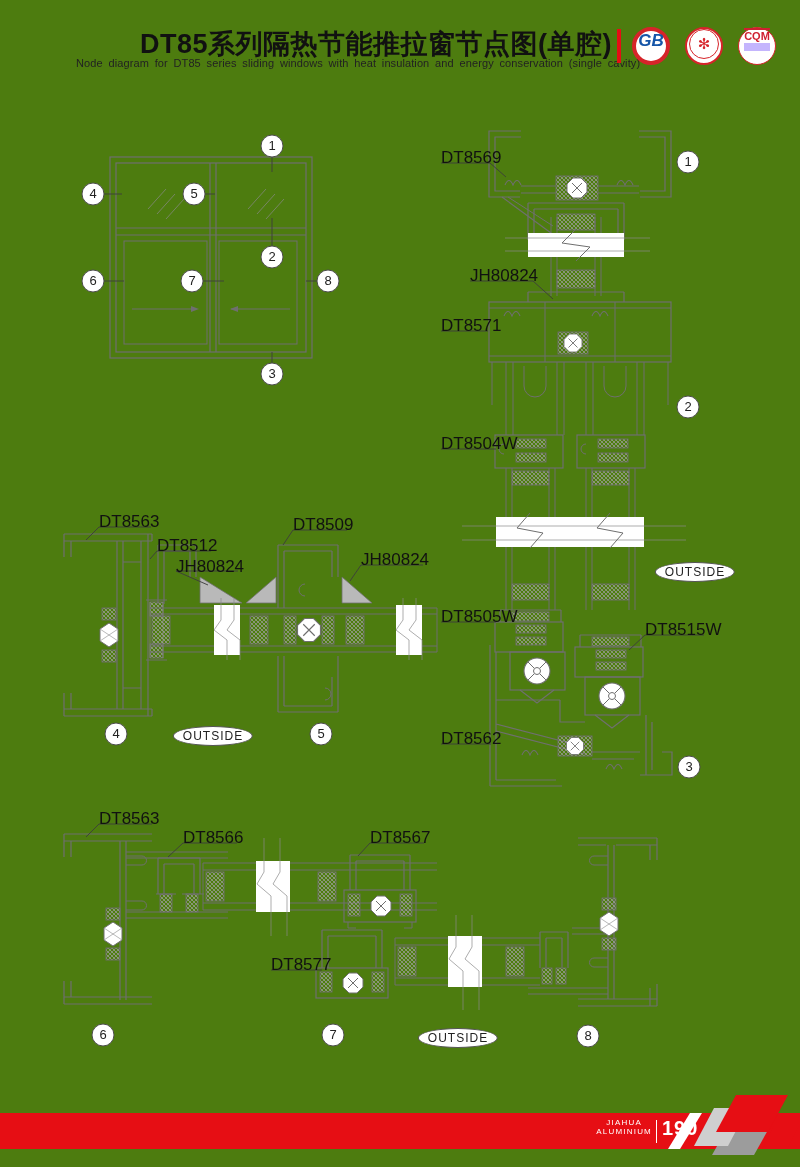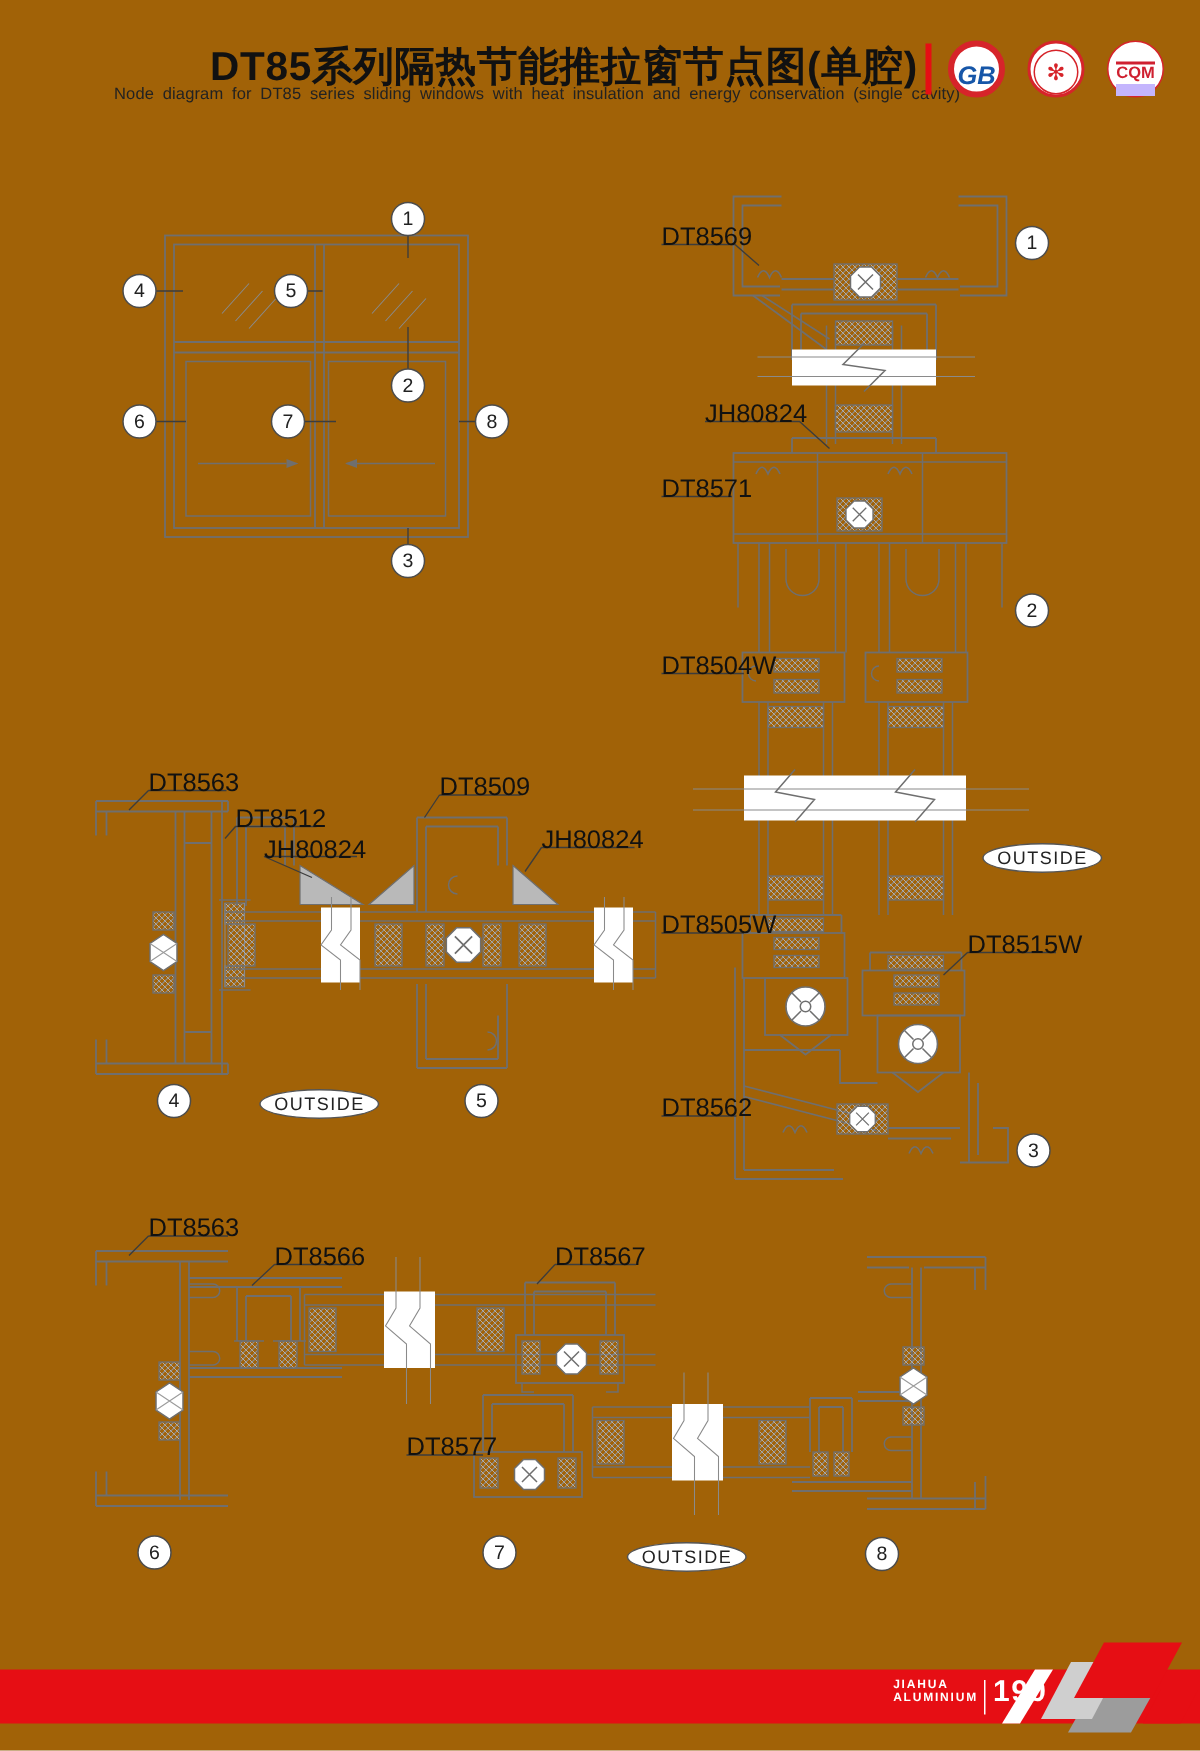--- a/index.html
+++ b/index.html
@@ -1,44 +1,44 @@
 <!DOCTYPE html>
 <html><head>
 <meta charset="utf-8">
 <style>
   html,body{margin:0;padding:0;background:#e9e9e9;}
-  .page{position:relative;width:800px;height:1167px;background:#a16207;margin:0 auto;
+  .page{position:relative;width:800px;height:1167px;background:#4d7c0f;margin:0 auto;
         font-family:"Liberation Sans",sans-serif;overflow:hidden;}
   .art{position:absolute;left:0;top:0;z-index:1;}
   .ovl{position:absolute;z-index:2;color:#1a1a1a;}
   
   .title-cn{position:absolute;top:26px;right:188px;font-size:27px;font-weight:bold;
             letter-spacing:.5px;white-space:nowrap;color:#111;}
   .title-en{position:absolute;top:57px;left:76px;width:640px;font-size:11px;color:#222;
             word-spacing:2.6px;letter-spacing:.1px;white-space:nowrap;}
   .red-bar{position:absolute;top:29px;left:617px;width:4px;height:34px;background:#e60e14;}
   .logo{position:absolute;top:27px;width:38px;height:38px;border-radius:50%;
-        display:flex;align-items:flex-end;justify-content:center;background:#fff;box-sizing:border-box;}
+        display:flex;align-items:flex-start;justify-content:center;background:#fff;box-sizing:border-box;}
   .logo-gb{left:632px;border:4px solid #d6242a;}
   .logo-gb span{font-size:17px;font-weight:900;font-style:italic;color:#1656a8;}
   .logo-seal{left:685px;border:2px solid #d6242a;}
   .logo-seal .inner{width:28px;height:28px;border:1px solid #d6242a;border-radius:50%;
         display:flex;align-items:center;justify-content:center;color:#d6242a;font-size:15px;}
   .logo-cqm{left:738px;border:1.5px solid #d6242a;}
   .logo-cqm span{font-size:11px;font-weight:900;color:#cf2030;border-top:2px solid #cf2030;
         border-bottom:8px solid #c4b5fd;line-height:13px;}
   
   .lbl{position:absolute;font-size:17px;white-space:nowrap;color:#111;}
   .co{position:absolute;width:22px;height:22px;line-height:22px;text-align:center;
       font-size:13px;color:#222;}
   .outside{position:absolute;transform:translate(-50%,-50%);border:1px solid #555;
       border-radius:50%;padding:2px 9px;font-size:12px;letter-spacing:1px;background:#fff;color:#222;}
   
-  .f-brand{position:absolute;top:1118px;right:148px;text-align:left;color:#fff;z-index:3;
-      font-size:8px;font-weight:bold;letter-spacing:1.2px;line-height:9px;}
+  .f-brand{position:absolute;top:1118px;right:148px;text-align:center;color:#fff;z-index:3;
+      font-size:8px;font-weight:normal;letter-spacing:1.2px;line-height:9px;}
   .f-sep{position:absolute;top:1120px;left:656px;width:1px;height:23px;background:#fff;z-index:3;}
   .f-page{position:absolute;top:1117px;left:662px;color:#fff;font-size:20px;font-weight:bold;
       letter-spacing:1px;z-index:3;}
 </style>
 </head>
 <body>
 
 <div class="page">
 
   <div class="title-cn ovl">DT85系列隔热节能推拉窗节点图(单腔)</div>

